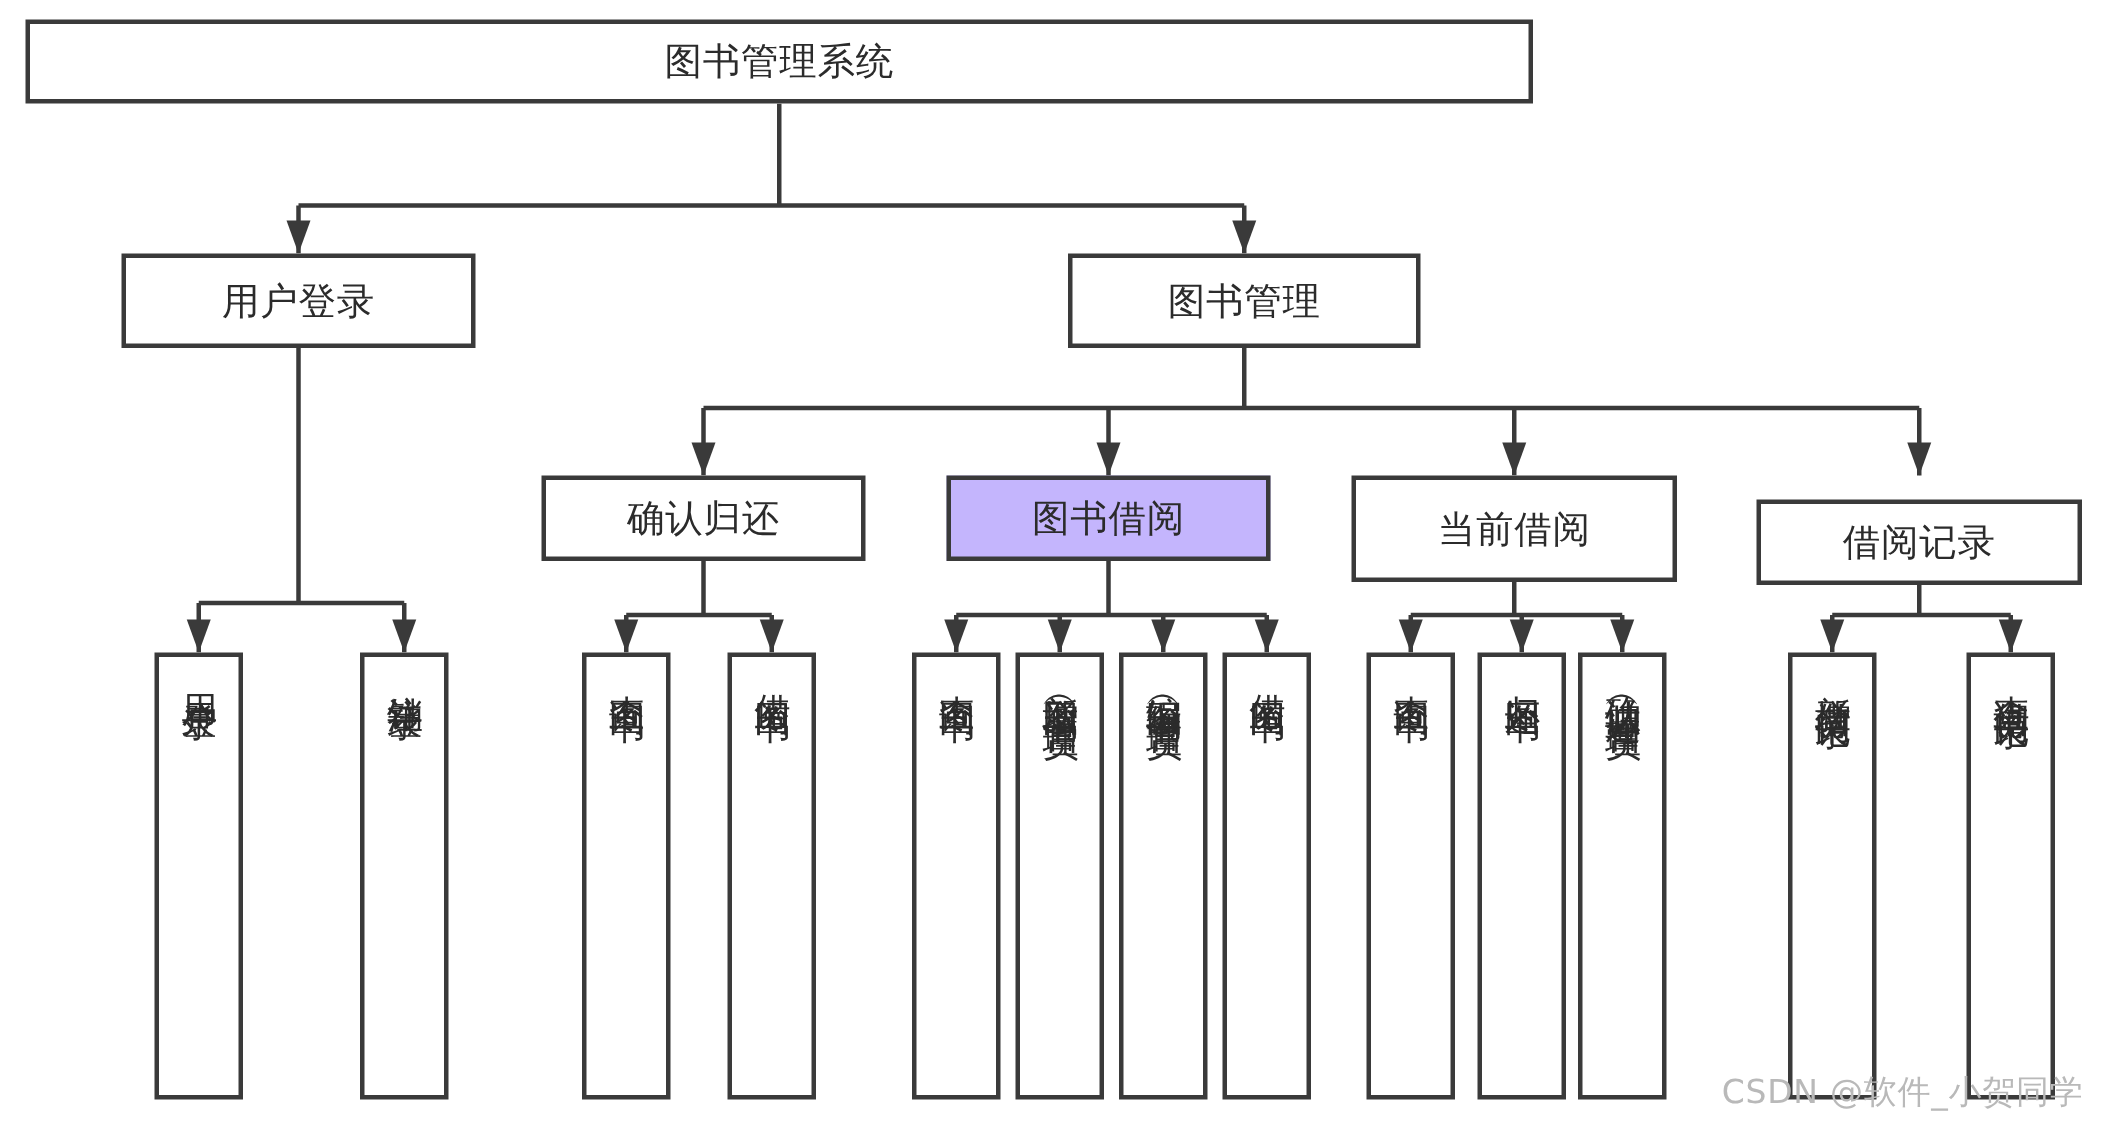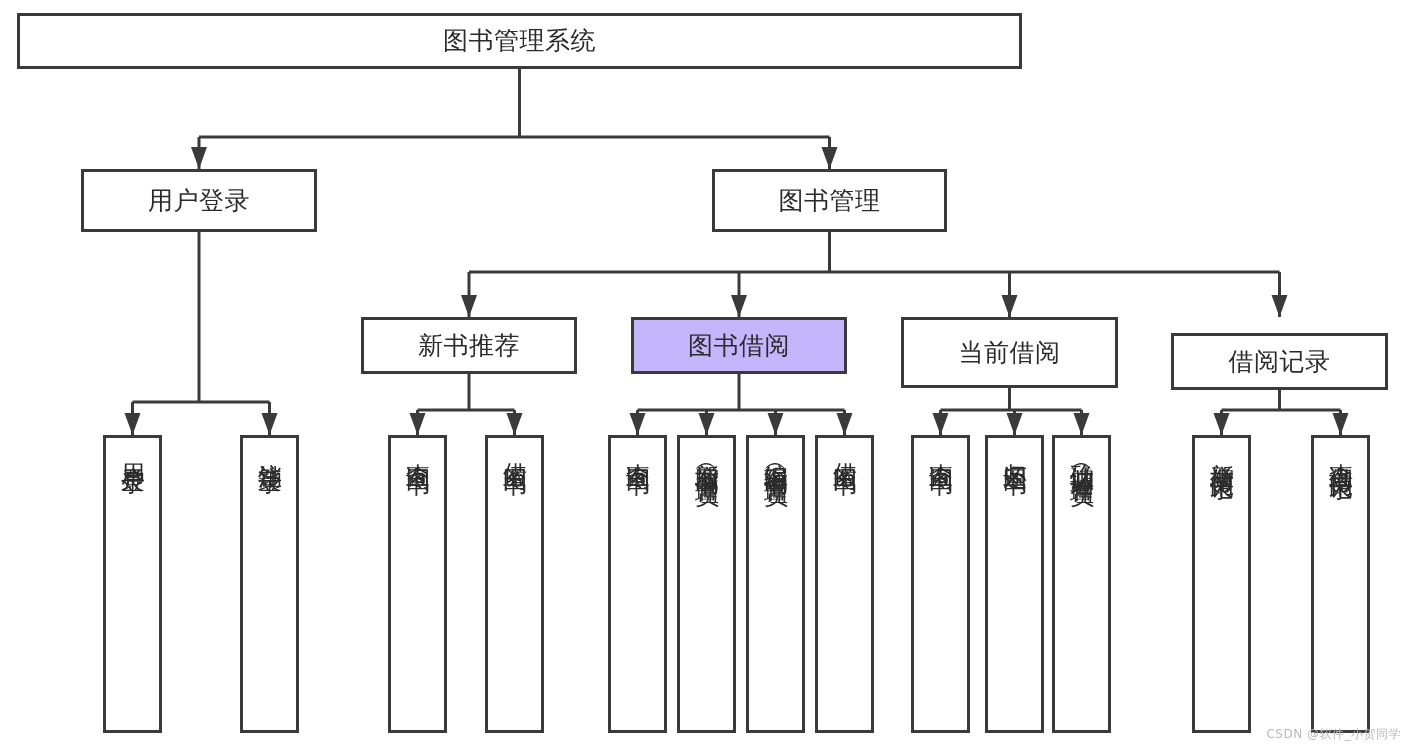--- a/index.html
+++ b/index.html
@@ -58,24 +58,24 @@
   #edges {
     position: absolute;
     left: 0;
     top: 0;
     width: 1405px;
     height: 747px;
     pointer-events: none;
   }
   #watermark {
     position: absolute;
-    right: 4px;
+    right: 16px;
     bottom: 4px;
     font-family: "DejaVu Sans", "Liberation Sans", sans-serif;
-    font-size: 12px;
+    font-size: 22px;
     color: #b9b9b9;
     letter-spacing: 0.5px;
     white-space: nowrap;
   }
 </style>
 </head>
 <body>
 
 <div id="diagram-root">
 
@@ -138,21 +138,21 @@
       <div class="node horizontal" style="left: 17px; top: 13px; width: 1005px; height: 56px; border-color: rgb(58, 58, 58); background: rgb(255, 255, 255);">
         <span class="node-label" style="color: rgb(43, 43, 43);">图书管理系统</span>
       </div>
       <div class="node horizontal" style="left: 81px; top: 169px; width: 236px; height: 63px; border-color: rgb(58, 58, 58); background: rgb(255, 255, 255);">
         <span class="node-label" style="color: rgb(43, 43, 43);">用户登录</span>
       </div>
       <div class="node horizontal" style="left: 712px; top: 169px; width: 235px; height: 63px; border-color: rgb(58, 58, 58); background: rgb(255, 255, 255);">
         <span class="node-label" style="color: rgb(43, 43, 43);">图书管理</span>
       </div>
       <div class="node horizontal" style="left: 361px; top: 317px; width: 216px; height: 57px; border-color: rgb(58, 58, 58); background: rgb(255, 255, 255);">
-        <span class="node-label" style="color: rgb(43, 43, 43);">新书推荐</span>
+        <span class="node-label" style="color: rgb(43, 43, 43);">确认归还</span>
       </div>
       <div class="node horizontal" style="left: 631px; top: 317px; width: 216px; height: 57px; border-color: rgb(58, 58, 58); background: #c4b5fd;">
         <span class="node-label" style="color: rgb(43, 43, 43);">图书借阅</span>
       </div>
       <div class="node horizontal" style="left: 901px; top: 317px; width: 217px; height: 71px; border-color: rgb(58, 58, 58); background: rgb(255, 255, 255);">
         <span class="node-label" style="color: rgb(43, 43, 43);">当前借阅</span>
       </div>
       <div class="node horizontal" style="left: 1171px; top: 333px; width: 217px; height: 57px; border-color: rgb(58, 58, 58); background: rgb(255, 255, 255);">
         <span class="node-label" style="color: rgb(43, 43, 43);">借阅记录</span>
       </div>

